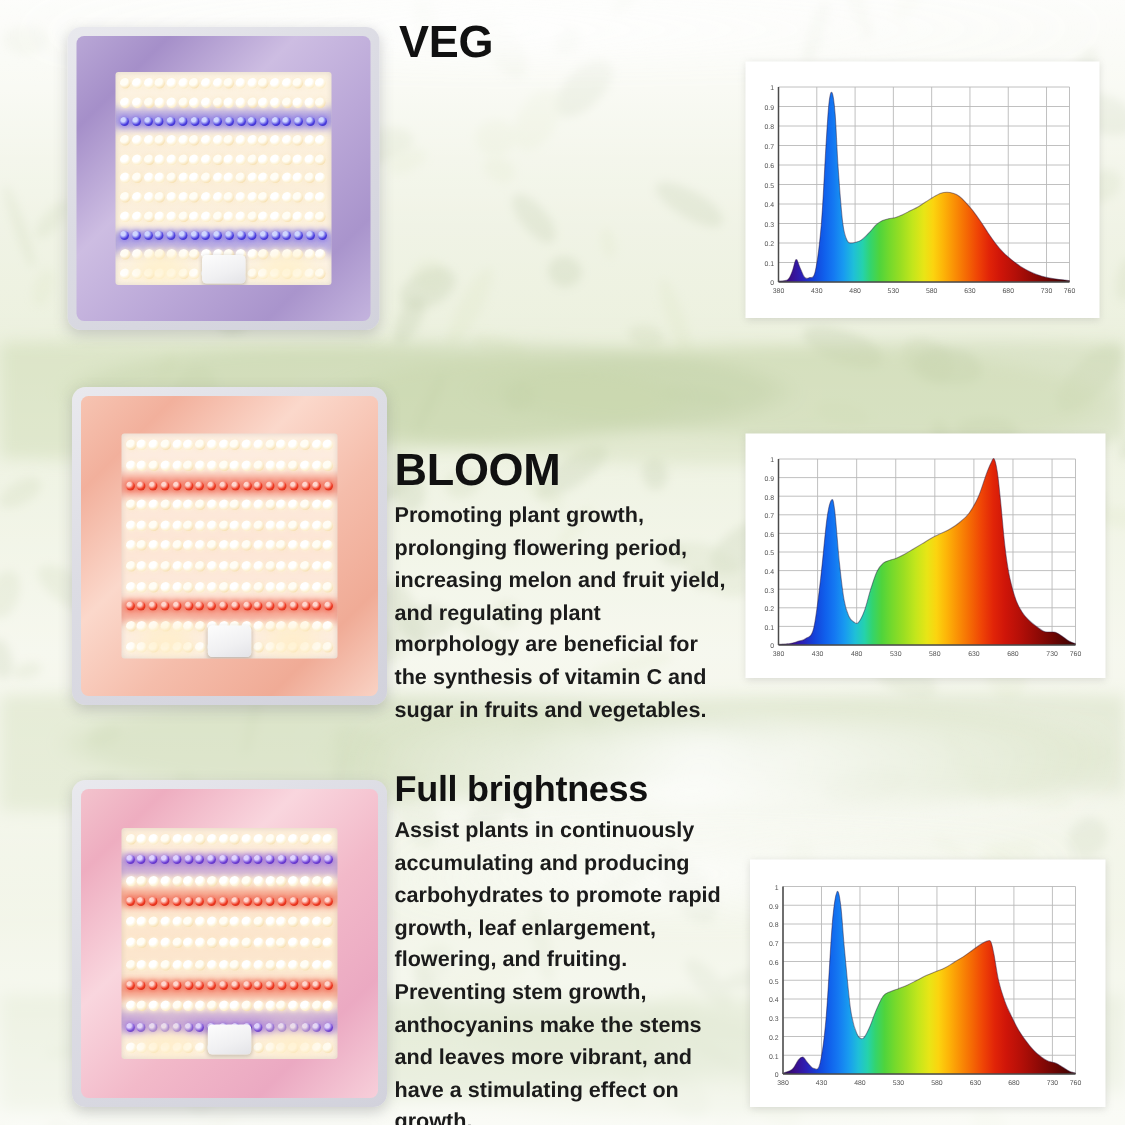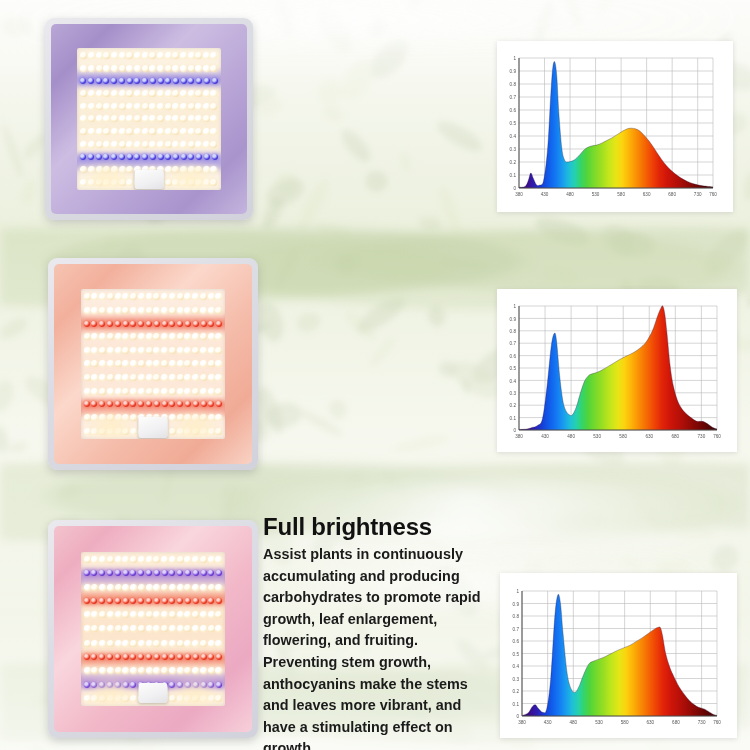--- a/index.html
+++ b/index.html
@@ -562,20 +562,21 @@
             </div>
           <div class="hotglow" style="left:8%;bottom:2%;width:26%;height:12%;background:rgba(255,240,200,.95)"></div>
           <div class="hotglow" style="right:8%;bottom:2%;width:26%;height:12%;background:rgba(255,240,200,.95)"></div>
           <div class="driverbox" style="bottom:1%;width:20%;height:13%"></div>
         </div>
       </div>
     </div>
   </div>
 
   <div class="textcol" style="left:266px;top:14px;width:215px">
+    <div class="sect-title" style="font-size:30px">VEG</div>
   </div>
 
   <div class="chartcard" style="left:497px;top:41px;width:236px;height:171px">
     <div class="chart" id="chart0" style="left:0;top:0">
         <svg width="236" height="171" viewBox="0 0 236 171">
           <defs>
             <linearGradient id="g_chart0" x1="22" x2="216" y1="0" y2="0" gradientUnits="userSpaceOnUse">
               <stop offset="0.00%" stop-color="#2a0a52"></stop>
               <stop offset="3.95%" stop-color="#3b0d8a"></stop>
               <stop offset="7.89%" stop-color="#2d1fb5"></stop>
@@ -887,20 +888,24 @@
               </div>
             </div>
           <div class="hotglow" style="left:8%;bottom:2%;width:26%;height:12%;background:rgba(255,238,198,.95)"></div>
           <div class="hotglow" style="right:8%;bottom:2%;width:26%;height:12%;background:rgba(255,238,198,.95)"></div>
           <div class="driverbox" style="bottom:1%;width:20%;height:14%"></div>
         </div>
       </div>
     </div>
   </div>
 
+  <div class="textcol" style="left:263px;top:49px;width:222px">
+    <div class="sect-title" style="font-size:30px">BLOOM</div>
+    <div class="sect-body" style="font-size:14.4px;line-height:1.50">Promoting plant growth, prolonging flowering period, increasing melon and fruit yield, and regulating plant morphology are beneficial for the synthesis of vitamin C and sugar in fruits and vegetables.</div>
+  </div>
 
   <div class="chartcard" style="left:497px;top:39px;width:240px;height:163px">
     <div class="chart" id="chart1" style="left:0;top:0">
         <svg width="240" height="163" viewBox="0 0 240 163">
           <defs>
             <linearGradient id="g_chart1" x1="22" x2="220" y1="0" y2="0" gradientUnits="userSpaceOnUse">
               <stop offset="0.00%" stop-color="#2a0a52"></stop>
               <stop offset="3.95%" stop-color="#3b0d8a"></stop>
               <stop offset="7.89%" stop-color="#2d1fb5"></stop>
               <stop offset="11.84%" stop-color="#1440d8"></stop>

